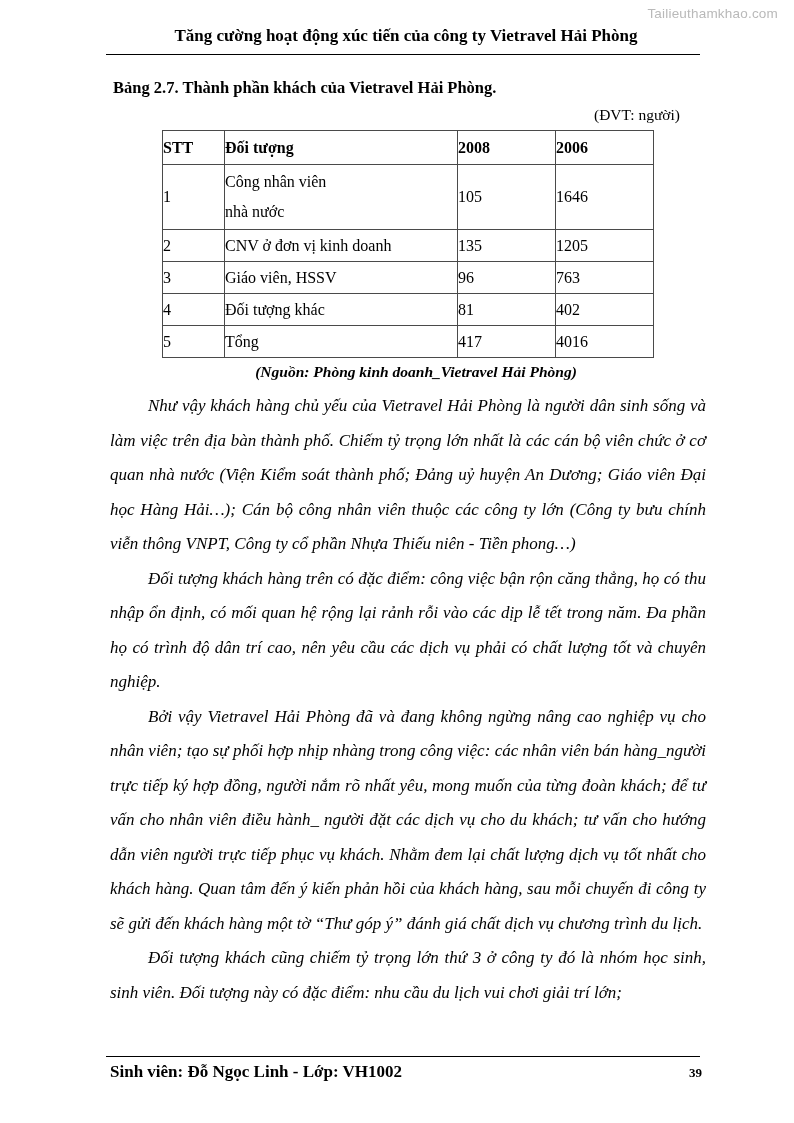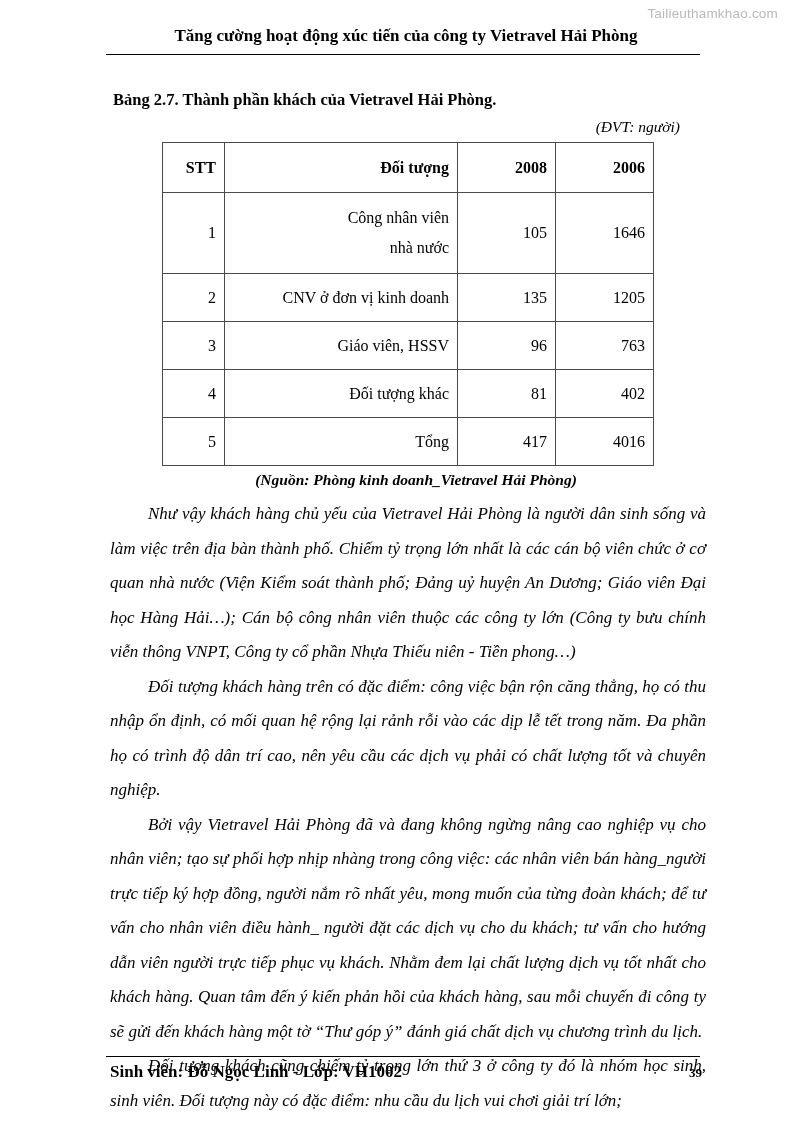--- a/index.html
+++ b/index.html
@@ -61,49 +61,48 @@
   .content {
     position: absolute;
     left: 108px;
     top: 78px;
     width: 596px;
   }
 
   .table-caption {
     font-size: 16.5px;
     font-weight: bold;
-    margin: 12px 0 2px 3px;
+    margin: 0 0 2px 3px;
     white-space: nowrap;
   }
 
   .unit-line {
     font-size: 15.5px;
-    font-style: italic;
     text-align: right;
     margin: 8px 26px 6px 0;
   }
 
   
   .tbl-wrap {
     display: flex;
     justify-content: center;
     margin-top: 4px;
   }
   table.data {
     border-collapse: collapse;
     width: 491px;
     table-layout: fixed;
   }
   table.data th,
   table.data td {
     border: 1px solid #4a4a4a;
-    text-align: right;
+    text-align: left;
     vertical-align: middle;
     font-size: 16px;
-    padding: 8px;
+    padding: 0;
     height: 31px;
   }
   table.data thead th {
     font-weight: bold;
     height: 33px;
   }
   table.data td.tall {
     height: 64px;
     line-height: 1.85;
   }

